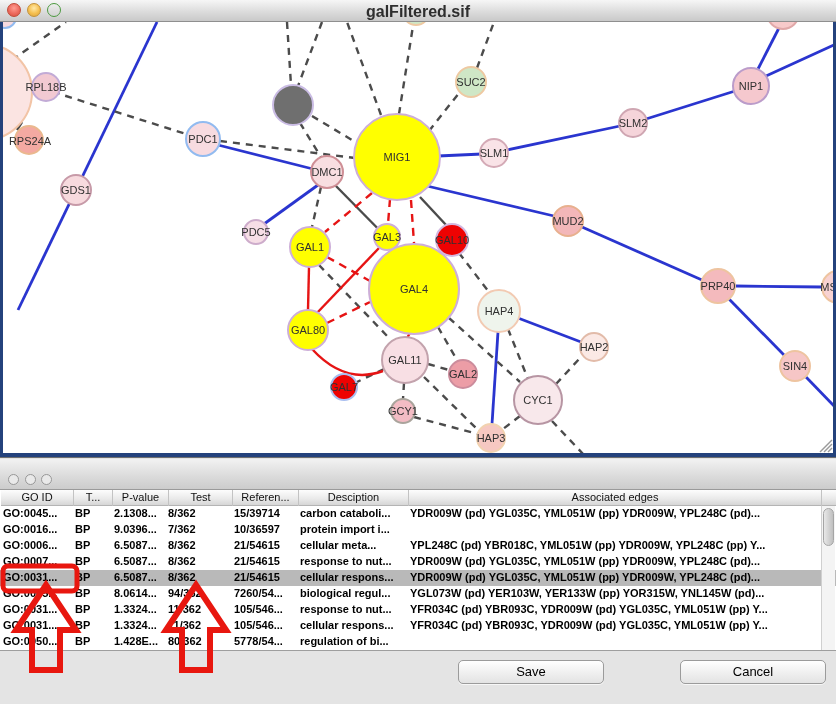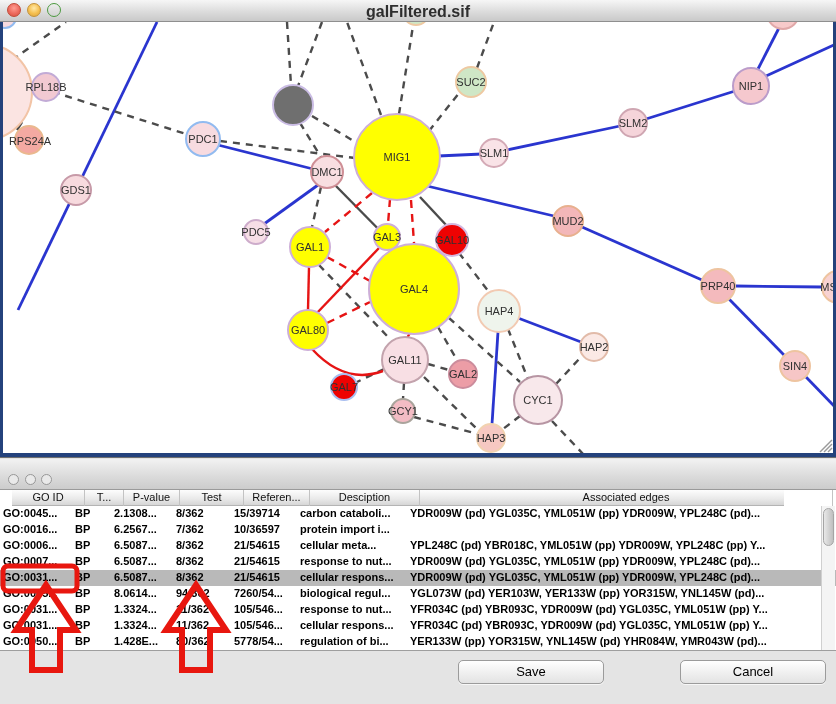--- a/index.html
+++ b/index.html
@@ -23,31 +23,31 @@
 
   
   .noa-window{position:absolute;left:0;top:457px;width:836px;height:247px;background:#e4e4e4;border-top:1px solid #6f6f6f;}
   .titlebar2{position:absolute;left:0;top:1px;width:836px;height:31px;
     background:linear-gradient(#f2f2f2,#dadada 60%,#cccccc);border-bottom:1px solid #9a9a9a;}
   .titlebar2 .title{position:absolute;left:0;right:0;top:23px;text-align:center;font-size:11px;color:#7c7c7c;margin-top:20px;}
   .tl2{position:absolute;top:15px;width:11px;height:11px;border-radius:50%;background:#e9e9e9;border:1px solid #979797;}
   .tl2.a{left:8px}.tl2.b{left:25px}.tl2.c{left:41px}
 
   .table{position:absolute;left:0;top:32px;width:836px;height:161px;background:#fff;border-bottom:1px solid #9e9e9e;}
-  .thead{position:absolute;left:12px;top:0;width:772px;height:16px;
+  .thead{position:absolute;left:1px;top:0;width:836px;height:16px;
     background:linear-gradient(#fdfdfd,#e9e9e9 60%,#d6d6d6);border-bottom:1px solid #b4b4b4;}
   .th{position:absolute;top:0;height:16px;line-height:15px;font-size:11px;color:#111;
     text-align:center;border-right:1px solid #c3c3c3;overflow:hidden;white-space:nowrap;}
   .rows{position:absolute;left:0;top:16px;width:836px;}
   .row{position:relative;width:836px;height:16px;font-weight:bold;}
   .row.selected{background:#b9b9b9;}
   .cell{position:absolute;top:0;height:16px;line-height:15px;font-size:11px;color:#000;
     overflow:hidden;white-space:nowrap;}
   .c0{left:3px;width:69px}.c1{left:75px;width:36px}.c2{left:114px;width:54px}
-  .c3{left:176px;width:61px}.c4{left:234px;width:64px}.c5{left:300px;width:107px}
+  .c3{left:168px;width:61px}.c4{left:234px;width:64px}.c5{left:300px;width:107px}
   .c6{left:410px;width:408px}
   .h0{left:0;width:73px}.h1{left:73px;width:39px}.h2{left:112px;width:56px}
   .h3{left:168px;width:64px}.h4{left:232px;width:66px}.h5{left:298px;width:110px}
   .h6{left:408px;width:413px}
   .vscroll{position:absolute;right:1px;top:16px;width:14px;height:144px;background:#f4f4f4;border-left:1px solid #d0d0d0;}
   .vthumb{position:absolute;left:1px;top:2px;width:11px;height:38px;border-radius:6px;
     background:linear-gradient(90deg,#e8e8e8,#bfbfbf);border:1px solid #a5a5a5;}
 
   .footer{position:absolute;left:0;top:193px;width:836px;height:54px;background:#e4e4e4;}
   .btn{position:absolute;top:9px;height:24px;width:146px;border:1px solid #9b9b9b;border-radius:5px;
@@ -239,21 +239,21 @@
           <span class="cell c1">BP</span>
           <span class="cell c2">2.1308...</span>
           <span class="cell c3">8/362</span>
           <span class="cell c4">15/39714</span>
           <span class="cell c5">carbon cataboli...</span>
           <span class="cell c6">YDR009W (pd) YGL035C, YML051W (pp) YDR009W, YPL248C (pd)...</span>
         </div>
         <div class="row">
           <span class="cell c0">GO:0016...</span>
           <span class="cell c1">BP</span>
-          <span class="cell c2">6.2567...</span>
+          <span class="cell c2">9.0396...</span>
           <span class="cell c3">7/362</span>
           <span class="cell c4">10/36597</span>
           <span class="cell c5">protein import i...</span>
         </div>
         <div class="row">
           <span class="cell c0">GO:0006...</span>
           <span class="cell c1">BP</span>
           <span class="cell c2">6.5087...</span>
           <span class="cell c3">8/362</span>
           <span class="cell c4">21/54615</span>
@@ -305,21 +305,20 @@
           <span class="cell c5">cellular respons...</span>
           <span class="cell c6">YFR034C (pd) YBR093C, YDR009W (pd) YGL035C, YML051W (pp) Y...</span>
         </div>
         <div class="row">
           <span class="cell c0">GO:0050...</span>
           <span class="cell c1">BP</span>
           <span class="cell c2">1.428E...</span>
           <span class="cell c3">80/362</span>
           <span class="cell c4">5778/54...</span>
           <span class="cell c5">regulation of bi...</span>
-          <span class="cell c6">YER133W (pp) YOR315W, YNL145W (pd) YHR084W, YMR043W (pd)...</span>
         </div>
       </div>
 
       <div class="vscroll">
         <div class="vthumb"></div>
       </div>
     </div>
 
     <div class="footer">
       <div class="btn save">Save</div>

